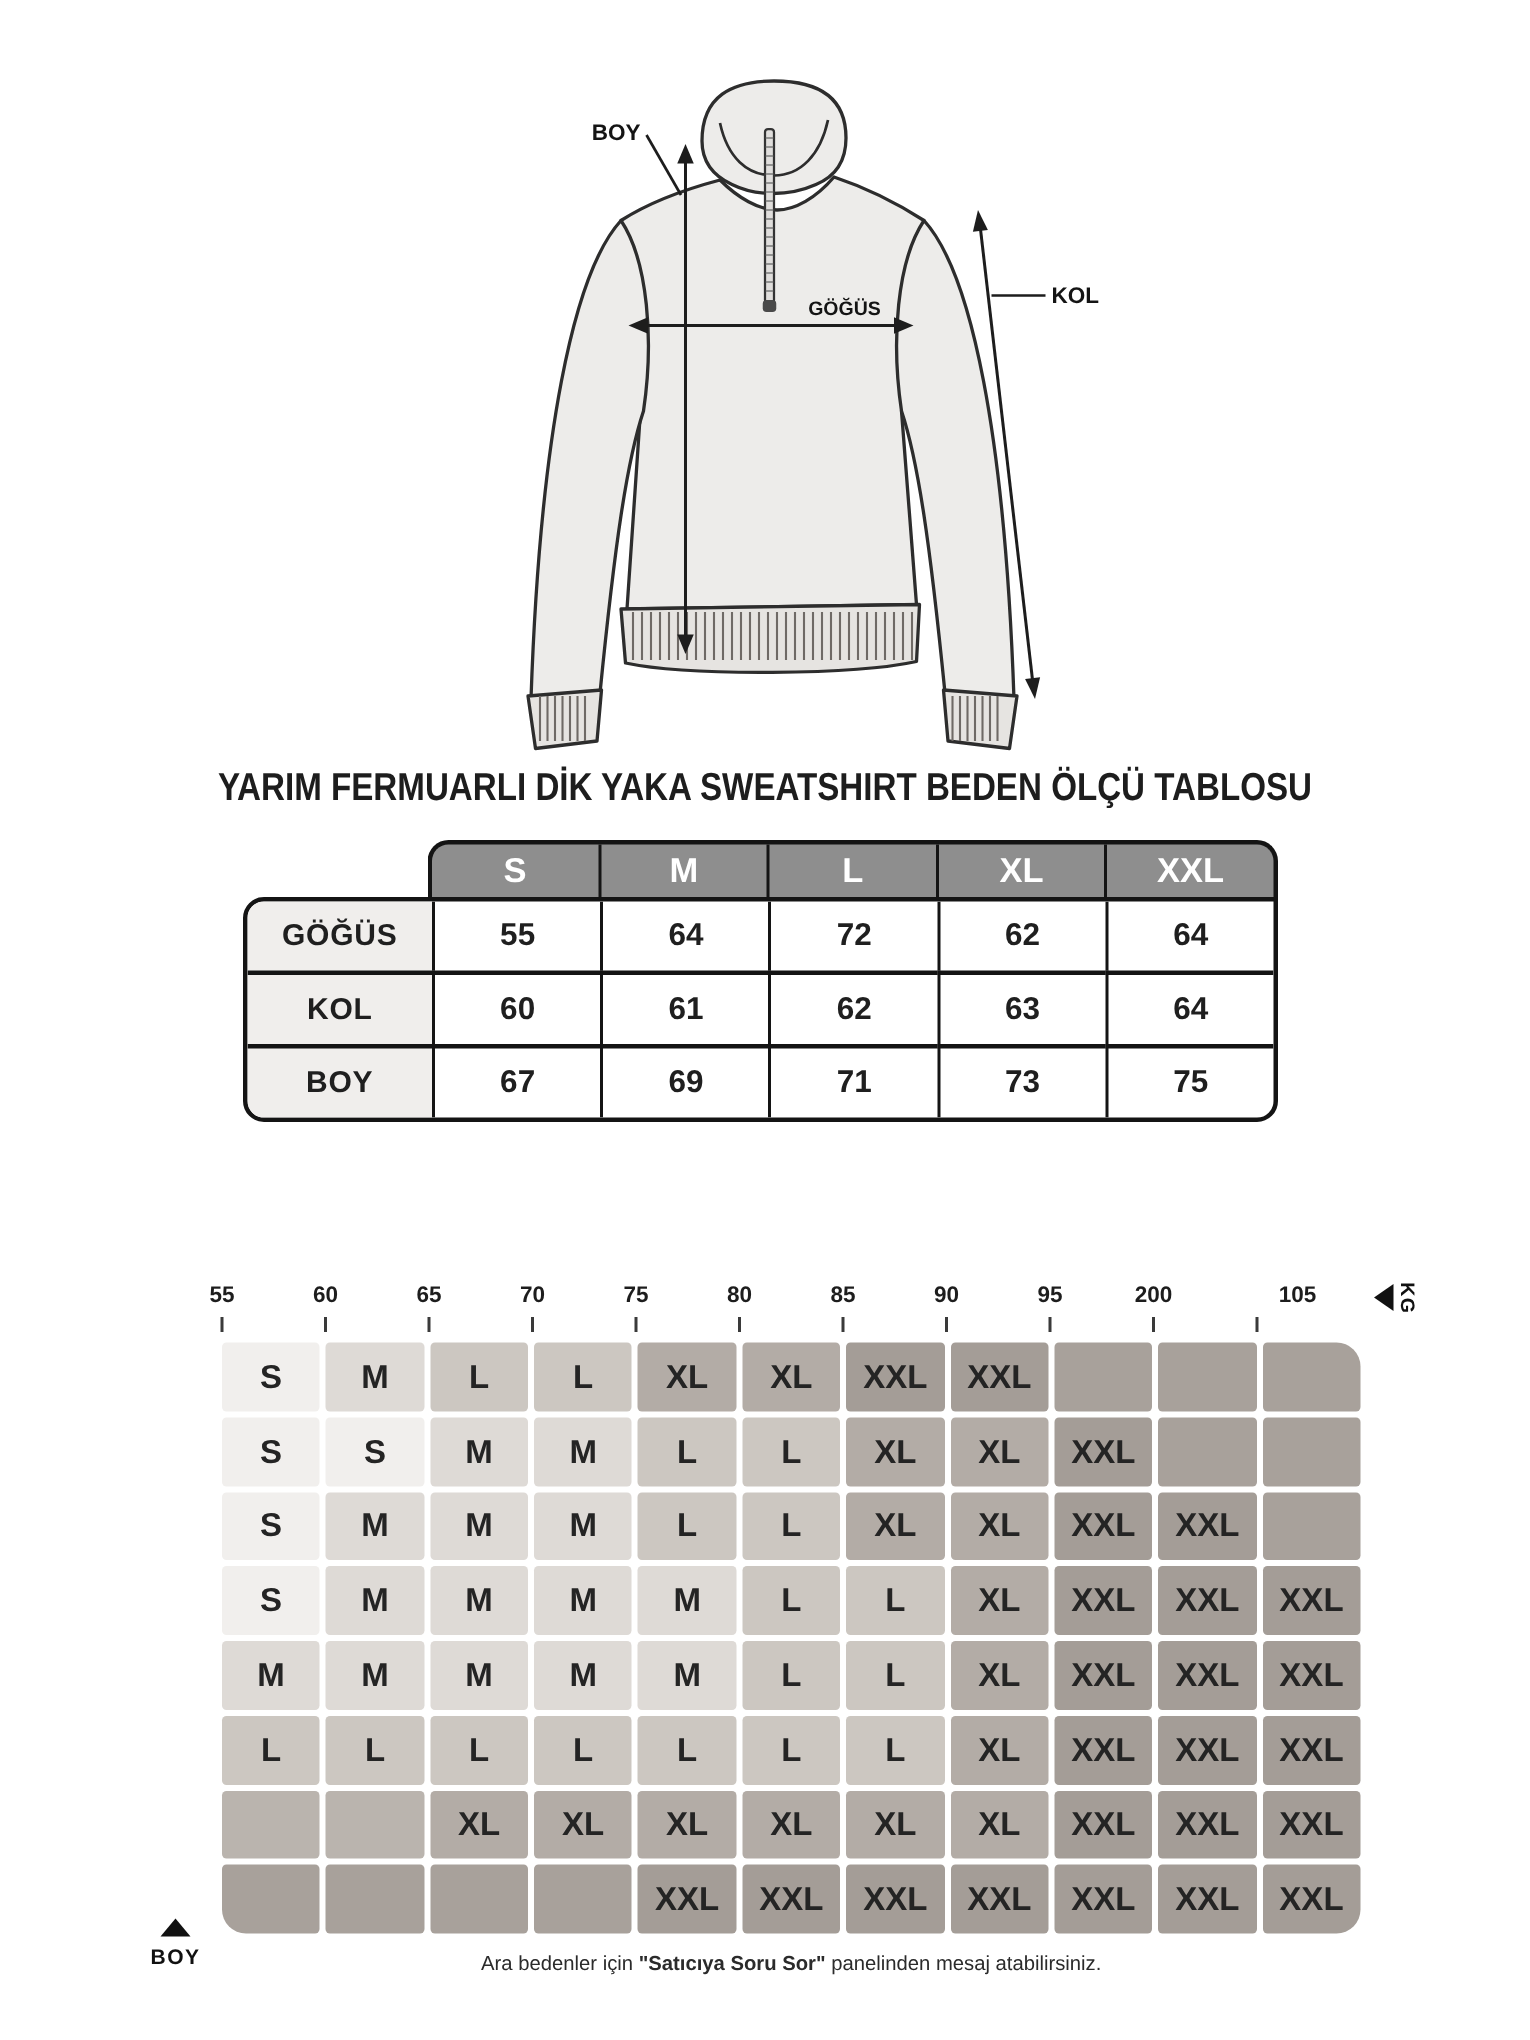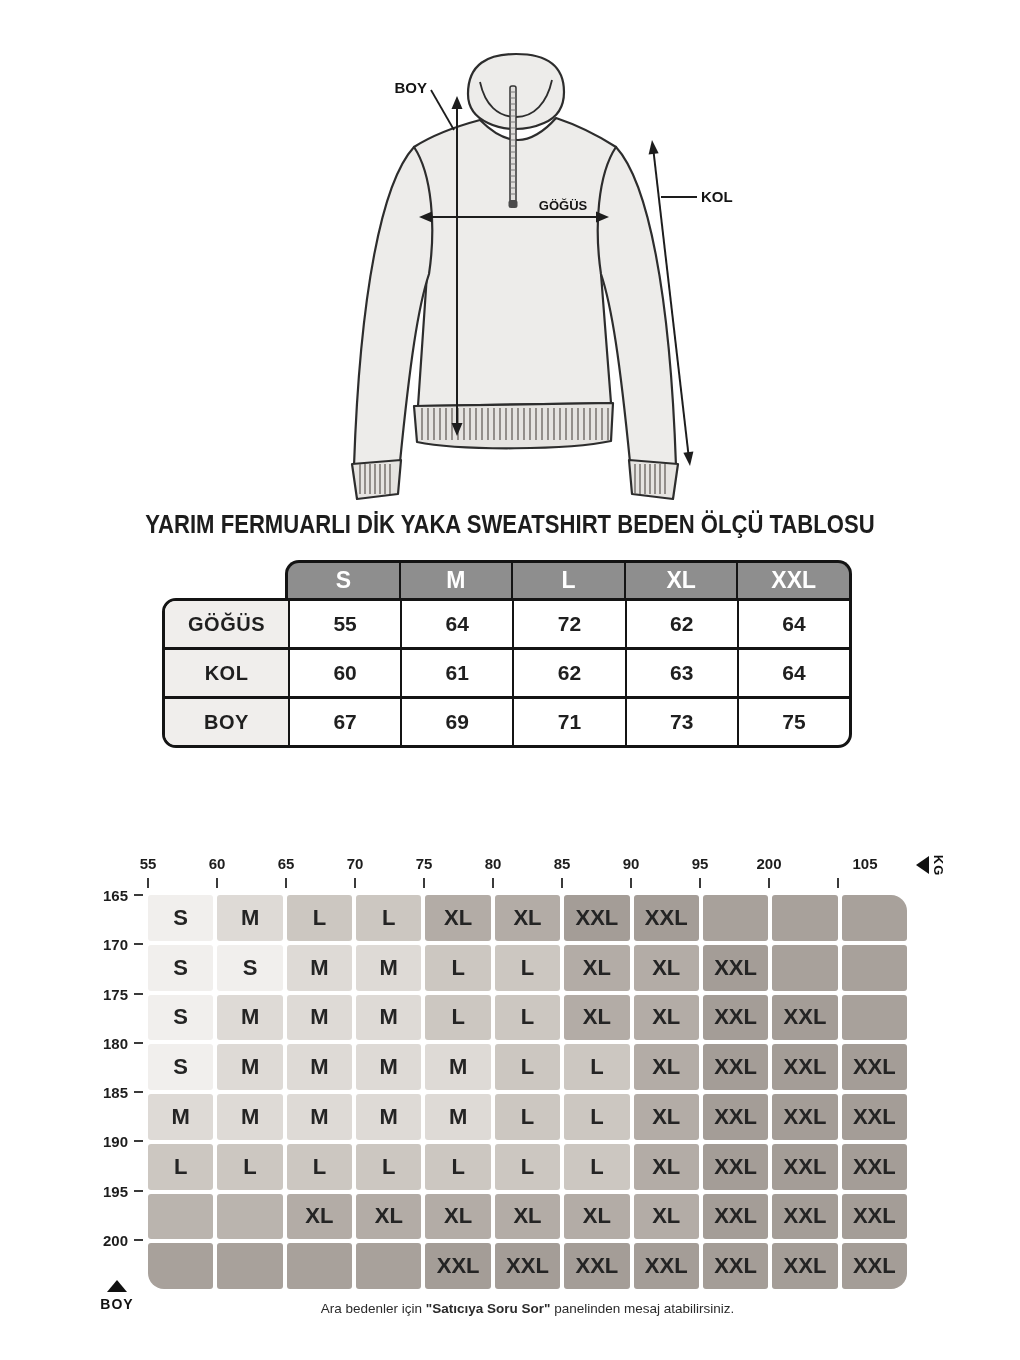--- a/index.html
+++ b/index.html
@@ -321,38 +321,20 @@
         <div style="background: rgb(168, 161, 155);"></div>
         <div style="background: rgb(168, 161, 155);"></div>
         <div style="background: rgb(164, 157, 151);">XXL</div>
         <div style="background: rgb(164, 157, 151);">XXL</div>
         <div style="background: rgb(164, 157, 151);">XXL</div>
         <div style="background: rgb(164, 157, 151);">XXL</div>
         <div style="background: rgb(164, 157, 151);">XXL</div>
         <div style="background: rgb(164, 157, 151);">XXL</div>
         <div style="background: rgb(164, 157, 151); border-bottom-right-radius: 16px;">XXL</div>
       </div>
-    <div class="boy-axis" id="boyAxis">
-        <span style="top: 0%;">165</span>
-        <i style="top: 0%;"></i>
-        <span style="top: 12.5%;">170</span>
-        <i style="top: 12.5%;"></i>
-        <span style="top: 25%;">175</span>
-        <i style="top: 25%;"></i>
-        <span style="top: 37.5%;">180</span>
-        <i style="top: 37.5%;"></i>
-        <span style="top: 50%;">185</span>
-        <i style="top: 50%;"></i>
-        <span style="top: 62.5%;">190</span>
-        <i style="top: 62.5%;"></i>
-        <span style="top: 75%;">195</span>
-        <i style="top: 75%;"></i>
-        <span style="top: 87.5%;">200</span>
-        <i style="top: 87.5%;"></i>
-      </div>
     <div class="boy-marker">
       <span class="tri-up"></span>
       <b>BOY</b>
     </div>
     <div class="hw-footer">
       <span>Ara bedenler için </span><b>"Satıcıya Soru Sor"</b><span> panelinden mesaj atabilirsiniz.</span>
     </div>
   </div>
 
 </div>

